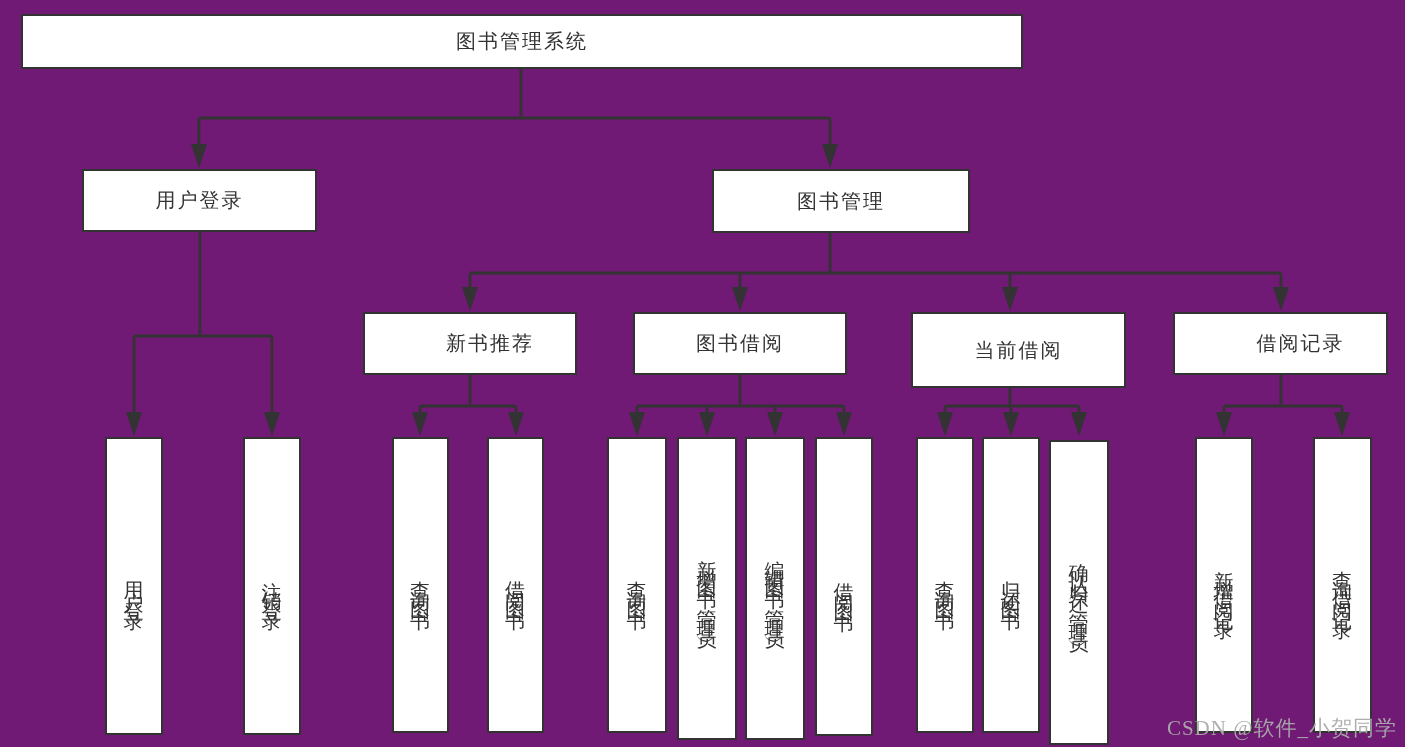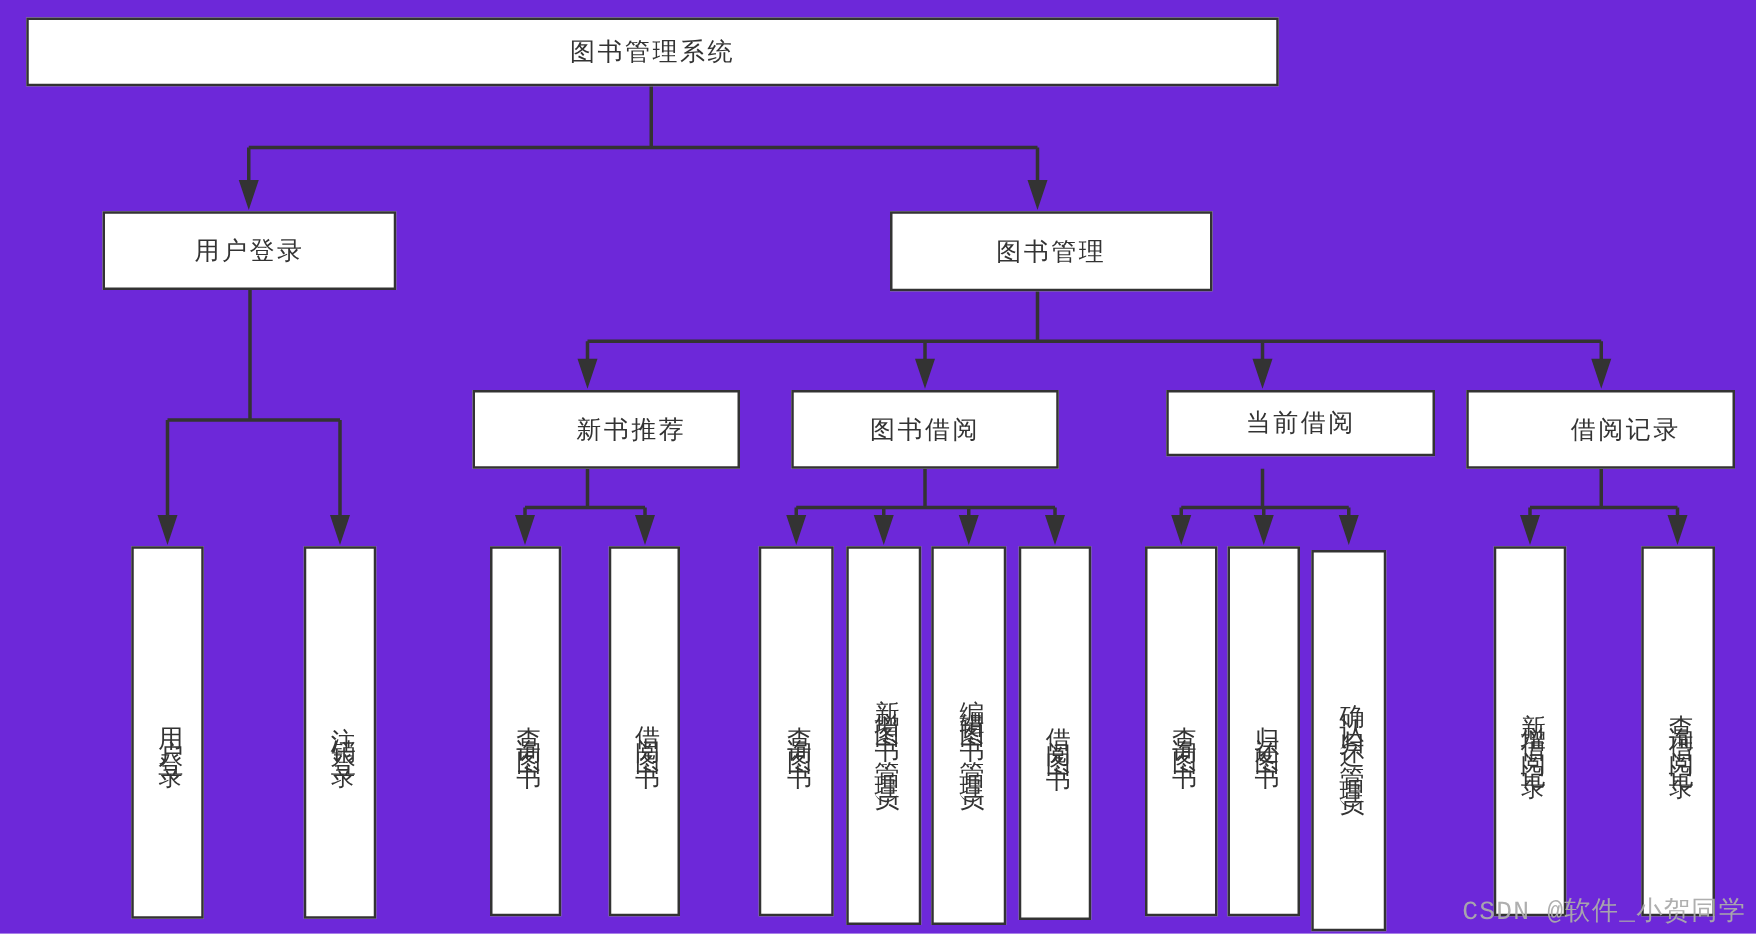--- a/index.html
+++ b/index.html
@@ -4,23 +4,23 @@
 <style>
   html, body {
     margin: 0;
     padding: 0;
     background: #ffffff;
   }
   #stage {
     position: relative;
     width: 1405px;
     height: 747px;
-    background: #6d28d9;
+    background: #701a75;
     overflow: hidden;
-    font-family: Liberation Mono, monospace;
+    font-family: Liberation Serif, serif;
   }
   #wires {
     position: absolute;
     left: 0;
     top: 0;
     width: 1405px;
     height: 747px;
   }
   .wire {
     stroke: #333333;
@@ -88,23 +88,23 @@
 
     <path class="wire" d="M1281 375 V406 M1224 406 H1342 M1224 406 V414 M1342 406 V414"></path>
     <path class="heads" d="M1216 412 H1232 L1224 436 Z M1334 412 H1350 L1342 436 Z"></path>
   </svg>
 
   <div class="node" style="left:21px; top:14px; width:1002px; height:55px;">图书管理系统</div>
 
   <div class="node" style="left:82px; top:169px; width:235px; height:63px;">用户登录</div>
   <div class="node" style="left:712px; top:169px; width:258px; height:64px;">图书管理</div>
 
-  <div class="node" style="left:378px; top:312px; width:214px; height:63px;padding-left:40px;">新书推荐</div>
+  <div class="node" style="left:363px; top:312px; width:214px; height:63px;padding-left:40px;">新书推荐</div>
   <div class="node" style="left:633px; top:312px; width:214px; height:63px;">图书借阅</div>
-  <div class="node" style="left:933px; top:312px; width:215px; height:53px;">当前借阅</div>
+  <div class="node" style="left:911px; top:312px; width:215px; height:76px;">当前借阅</div>
   <div class="node" style="left:1173px; top:312px; width:215px; height:63px;padding-left:40px;">借阅记录</div>
 
   <div class="node v" style="left:105px; top:437px; width:58px; height:298px;">用户登录</div>
   <div class="node v" style="left:243px; top:437px; width:58px; height:298px;">注销登录</div>
 
   <div class="node v" style="left:392px; top:437px; width:57px; height:296px;">查询图书</div>
   <div class="node v" style="left:487px; top:437px; width:57px; height:296px;">借阅图书</div>
 
   <div class="node v" style="left:607px; top:437px; width:60px; height:296px;">查询图书</div>
   <div class="node v" style="left:677px; top:437px; width:60px; height:303px;">新增图书（管理员）</div>

